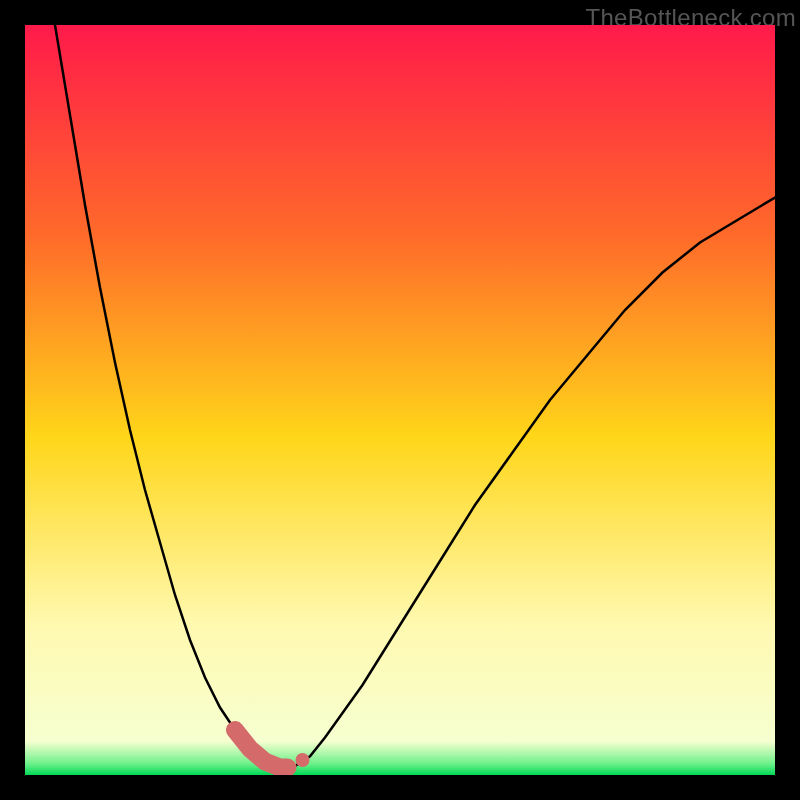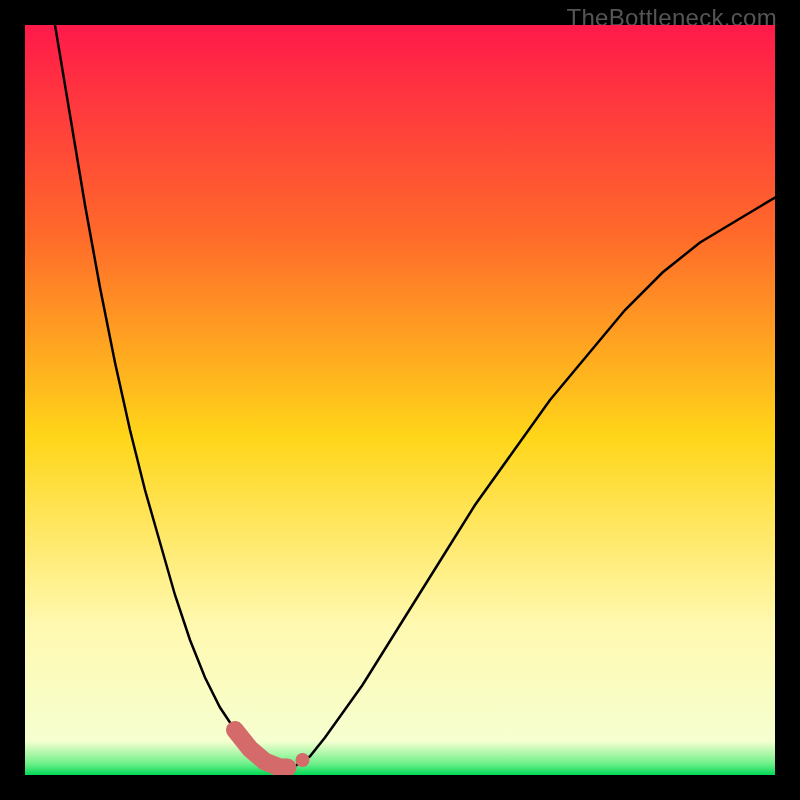--- a/index.html
+++ b/index.html
@@ -22,21 +22,21 @@
   .plot-area {
     position: absolute;
     left: 0;
     top: 0;
     width: 750px;
     height: 750px;
   }
   .watermark {
     position: absolute;
     top: 4px;
-    right: 23px;
+    right: 4px;
     color: #555;
     font-size: 24px;
     font-weight: 500;
     letter-spacing: 0.3px;
     user-select: none;
     text-align: center;
   }
   svg { display: block; }
 </style>
 </head>

